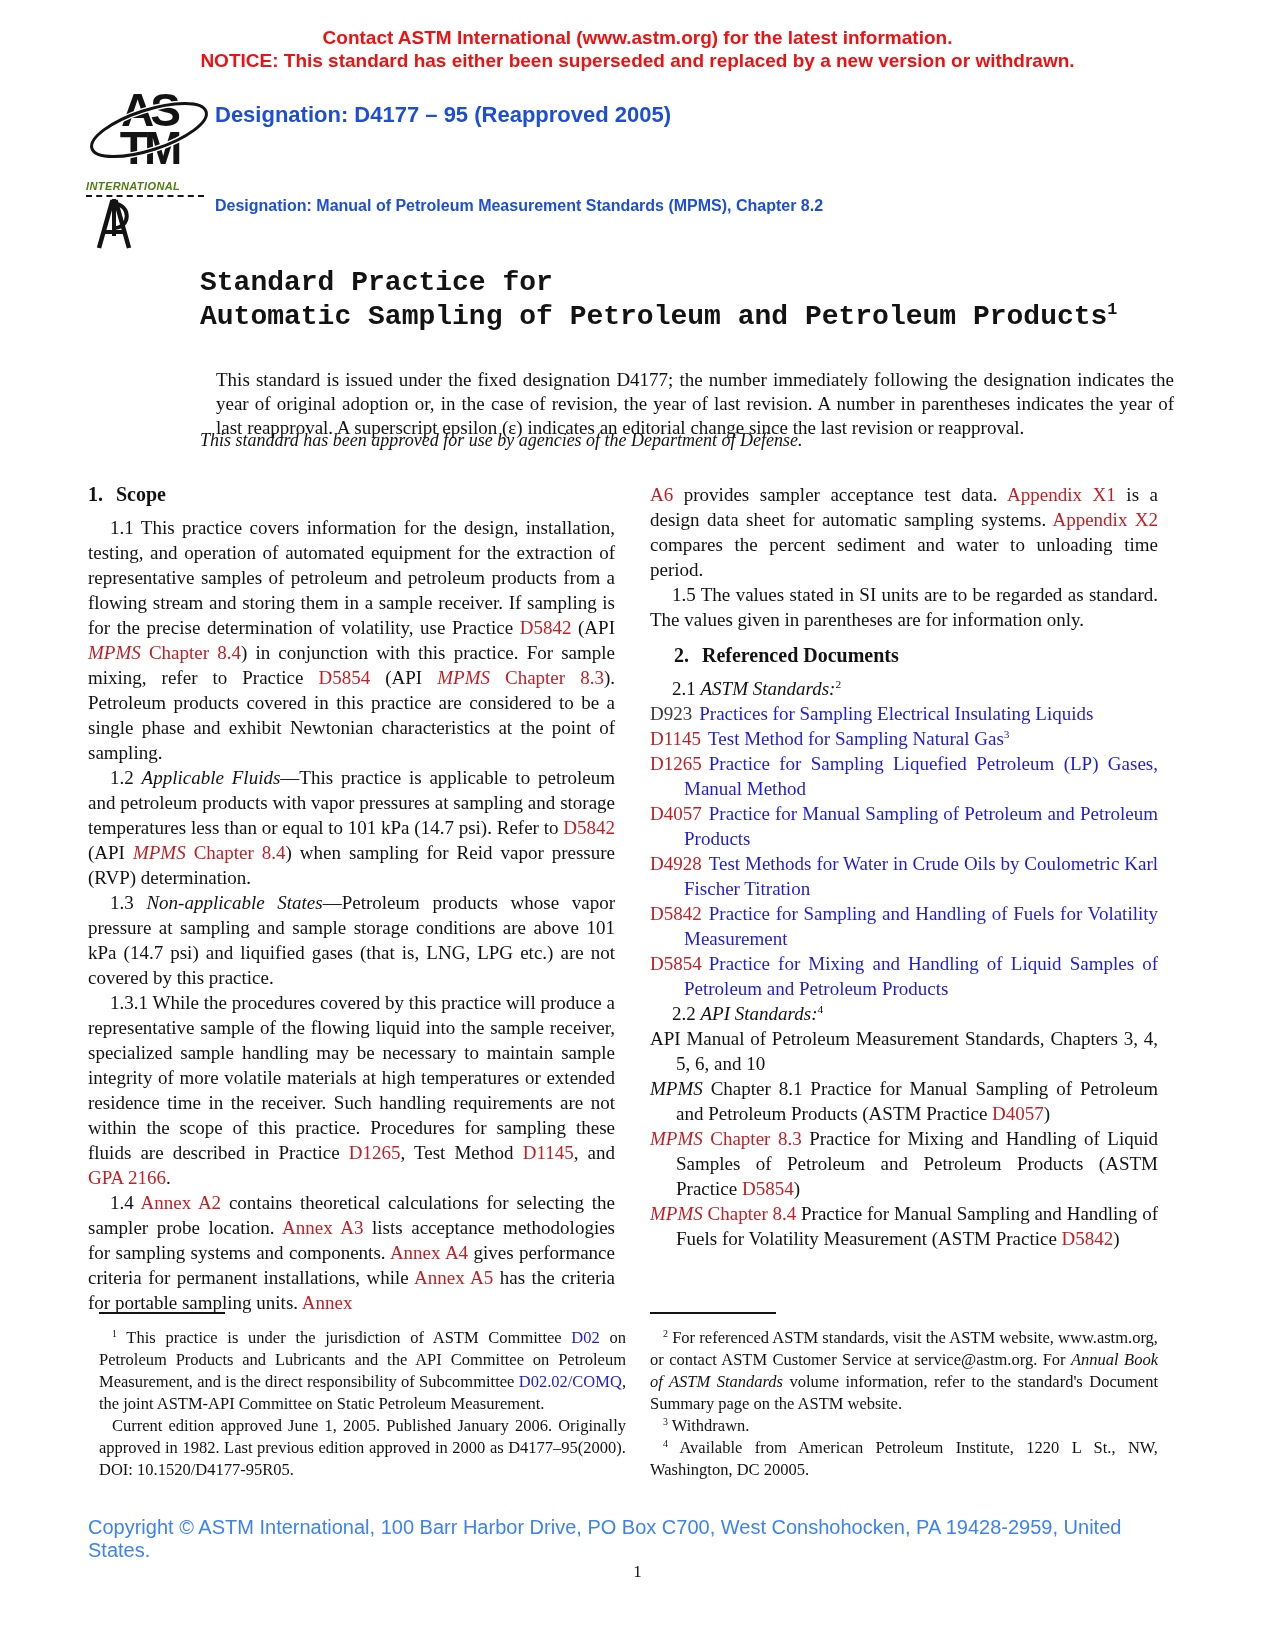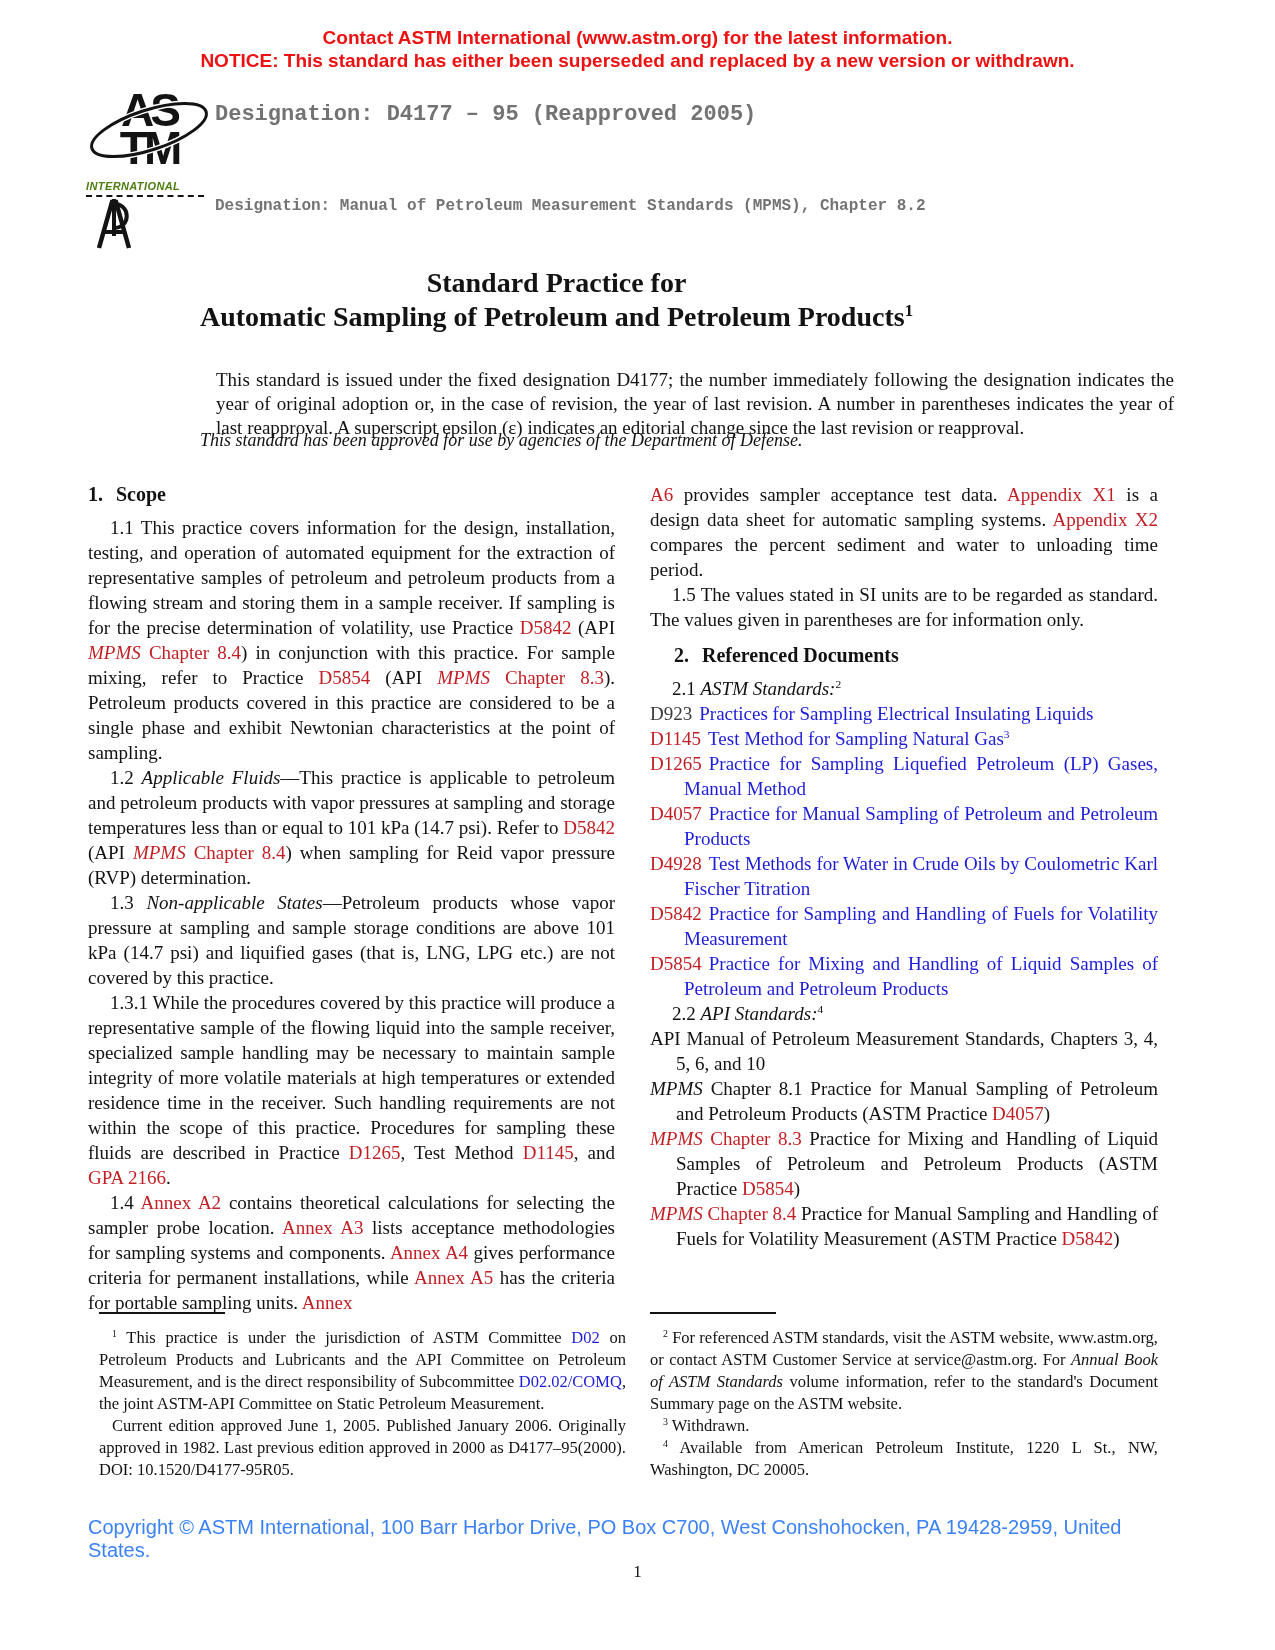--- a/index.html
+++ b/index.html
@@ -25,30 +25,30 @@
     font-family:"Liberation Sans", sans-serif;font-weight:bold;font-size:46px;
     letter-spacing:-4px;fill:#131313;
   }
   .intl{
     font-family:"Liberation Sans", sans-serif;font-weight:bold;font-style:italic;
     font-size:11px;letter-spacing:.4px;color:#4d7c0f;margin-top:2px;
   }
   .intl-rule{width:118px;border-top:2.5px dashed #131313;margin-top:3px;}
   .api-logo{position:absolute;left:95px;top:196px;}
   .desig{
-    position:absolute;left:215px;font-family:Liberation Mono, monospace;
-    font-weight:bold;color:#737373;
+    position:absolute;left:215px;font-family:Liberation Sans, sans-serif;
+    font-weight:bold;color:#1d4ed8;
   }
   .desig1{top:102px;font-size:22px;}
   .desig2{top:197px;font-size:16px;}
   
   .title-block{
     position:absolute;left:200px;top:266px;
-    font-family:Liberation Serif, serif;font-weight:bold;
-    font-size:28px;line-height:34px;color:#131313;text-align:center;
+    font-family:Liberation Mono, monospace;font-weight:bold;
+    font-size:28px;line-height:34px;color:#131313;
   }
   
   .issued{
     position:absolute;left:200px;top:352px;width:958px;margin:16px;
     font-size:19px;line-height:24px;text-align:justify;
   }
   .defense{
     position:absolute;left:200px;top:430px;width:958px;margin:0;
     font-size:18px;font-style:italic;
   }

